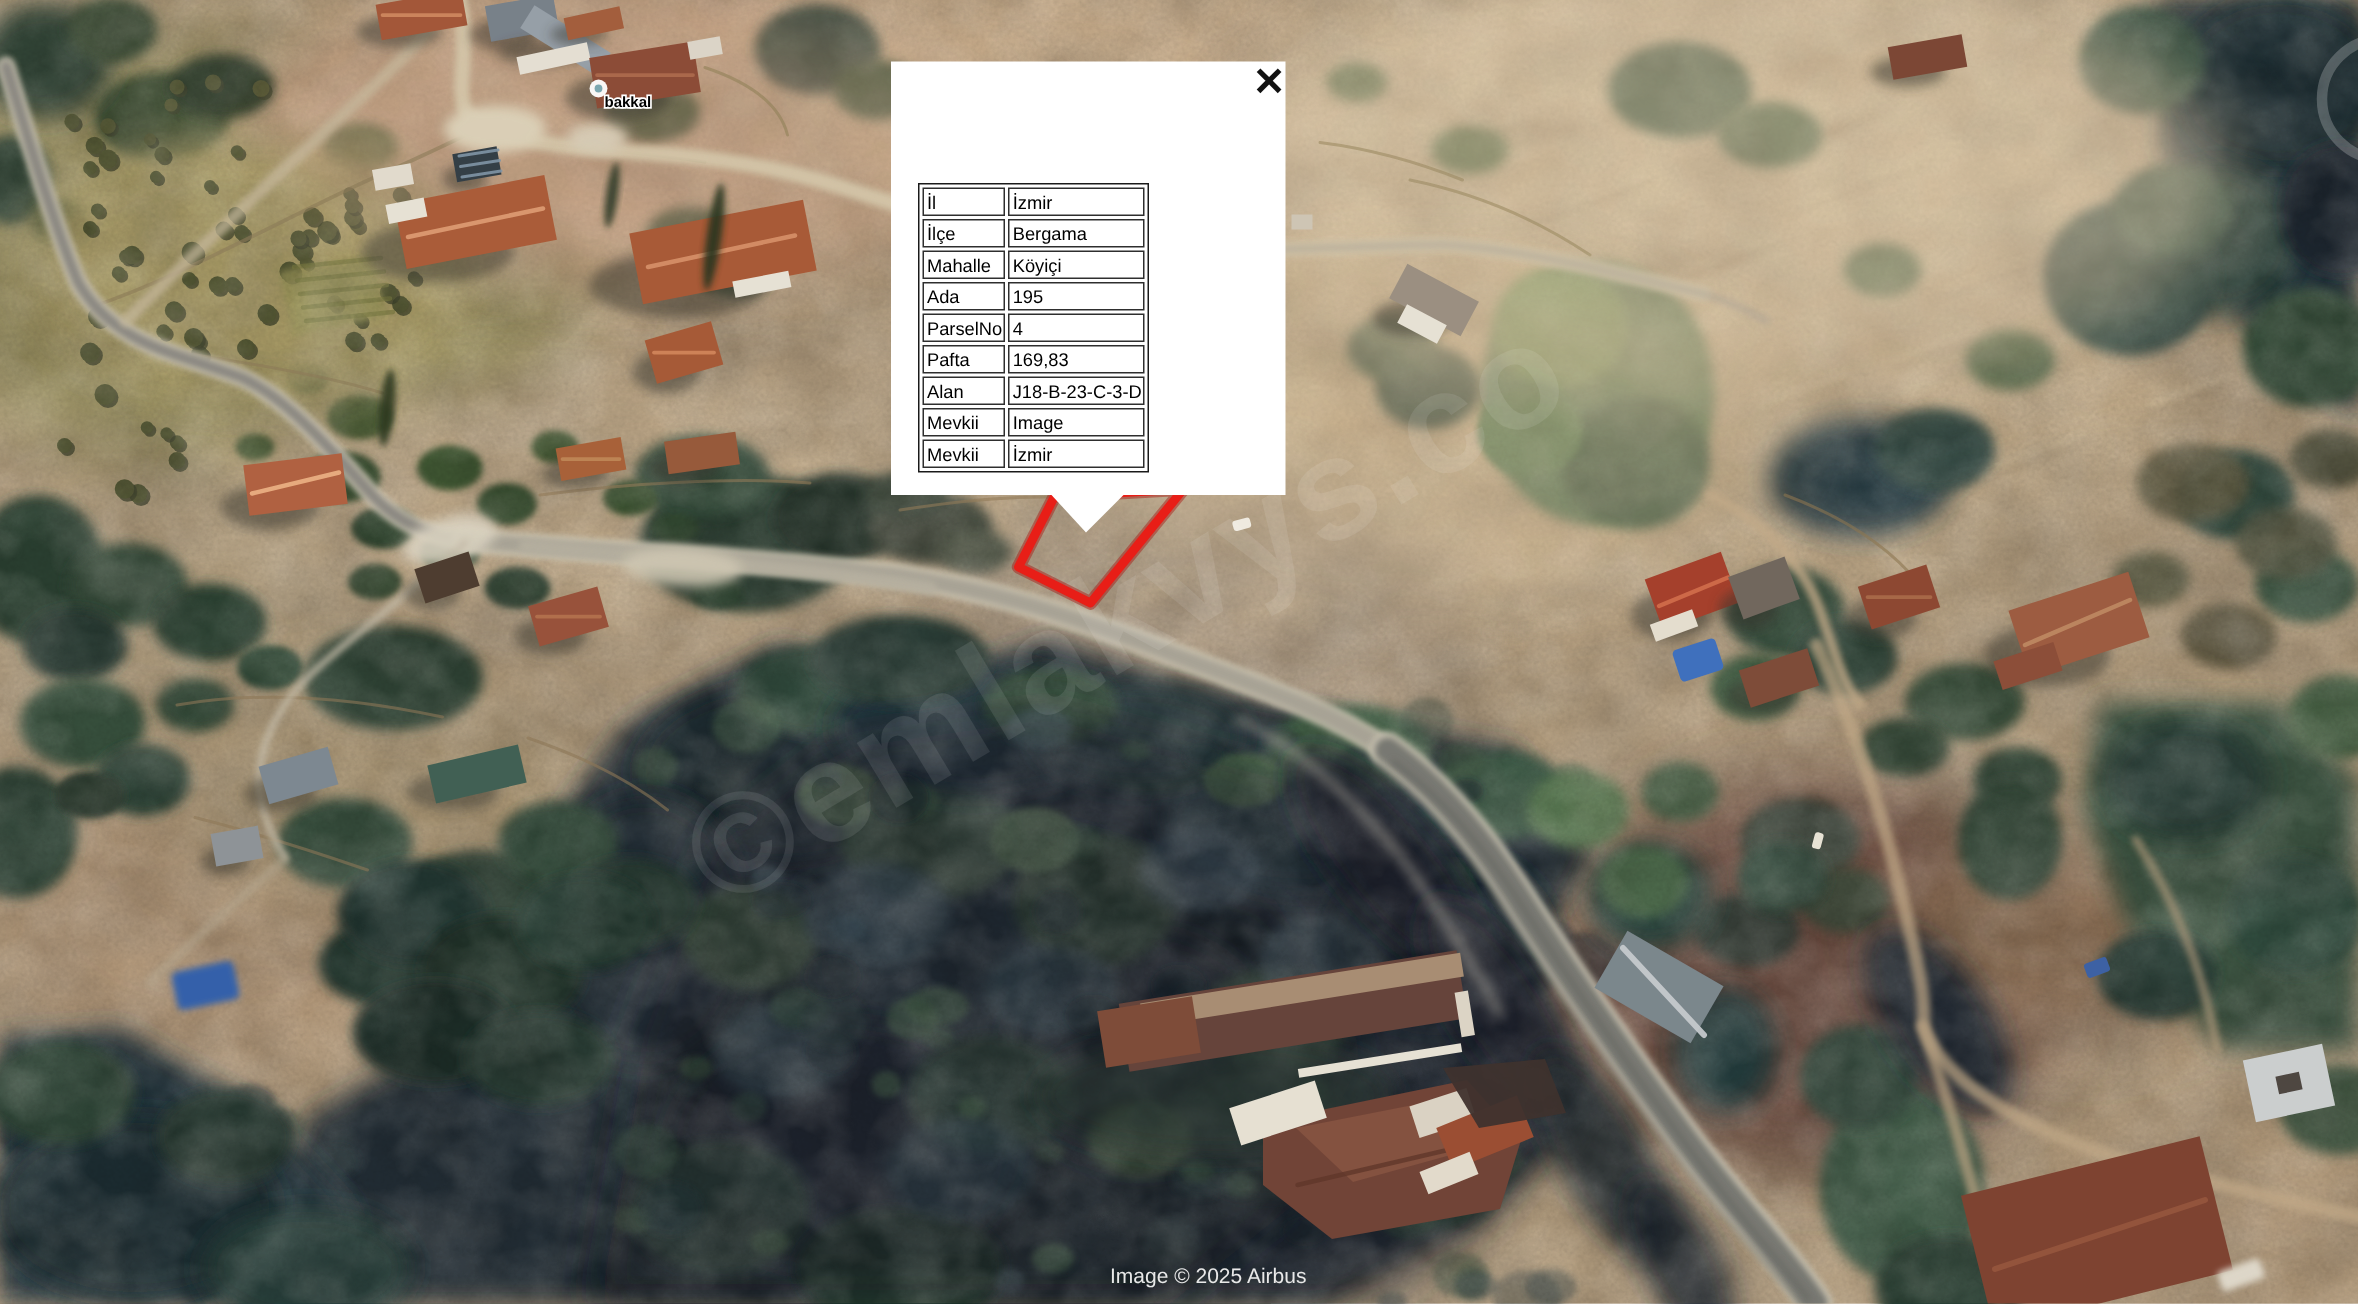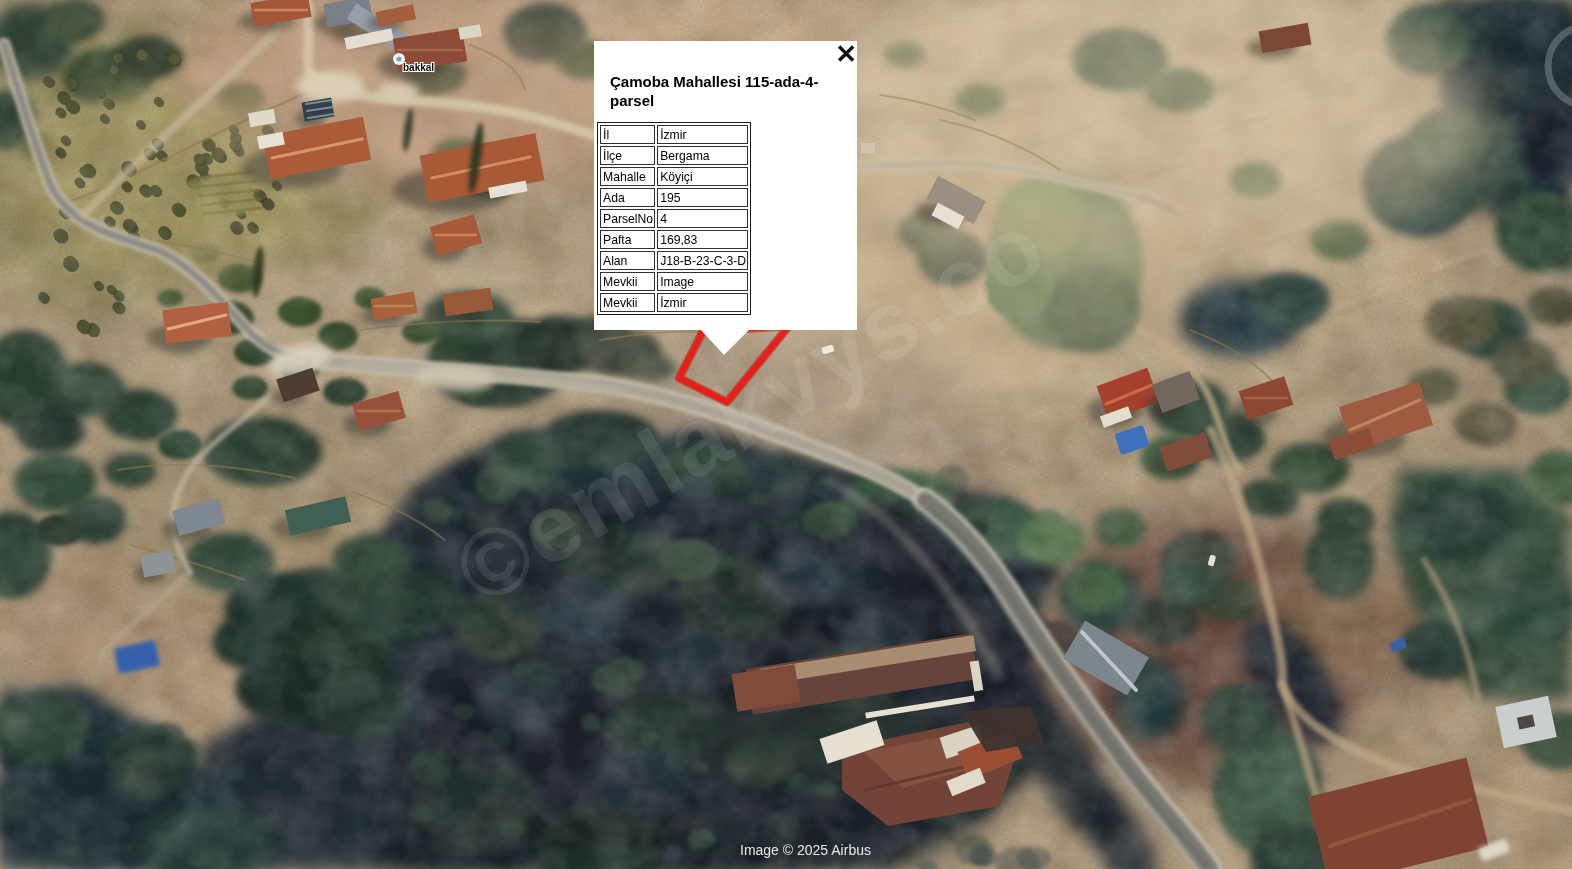--- a/index.html
+++ b/index.html
@@ -3,21 +3,21 @@
 <meta charset="utf-8">
 <title>Parsel Sorgu</title>
 <style>
   html,body { margin:0; padding:0; }
   body { width:1572px; height:869px; overflow:hidden; font-family:"Liberation Sans", sans-serif; }
   .stage { position:relative; width:1572px; height:869px; overflow:hidden; background:#b7a284; }
   .scene { position:absolute; left:0; top:0; }
   .popup { position:absolute; left:594px; top:41px; width:263px; height:289px; background:#ffffff; }
   .popup .close { position:absolute; top:0px; right:0px; font-size:26px; font-weight:bold; color:#111; line-height:27px; }
   .popup h2 { margin:0; position:absolute; left:16px; top:31px; font-size:15px; line-height:19px; color:#000; font-weight:bold; }
-  .ptable { position:absolute; left:3px; top:81px; border-collapse:separate; border-spacing:2px; border:1px solid #1a1a1a; }
+  .ptable { position:absolute; left:18px; top:81px; border-collapse:separate; border-spacing:2px; border:1px solid #1a1a1a; }
   .ptable td { border:1px solid #2e2e2e; font-size:12.2px; color:#000; padding:0 1px 0 2px; height:17px; vertical-align:middle; white-space:nowrap; }
   .ptable td.k { width:48px; }
   .ptable td.v { width:85px; }
   .tail { position:absolute; left:107px; top:289px; width:0; height:0; border-left:23px solid transparent; border-right:25px solid transparent; border-top:25px solid #ffffff; }
 </style>
 </head>
 <body>
 <div class="stage">
 
 <svg class="scene" width="1572" height="869" viewBox="0 0 1572 869">
@@ -921,21 +921,20 @@
 
 <text x="403" y="71" font-family="Liberation Sans, sans-serif" font-size="10" fill="#000000" stroke="#ffffff" stroke-width="2.2" paint-order="stroke" font-weight="bold">bakkal</text>
 
 <text x="740" y="855" font-family="Liberation Sans, sans-serif" font-size="14" fill="#e8e8e8">Image © 2025 Airbus</text>
 </svg>
 
 <div class="popup">
 
   <div class="close">✕</div>
 
-  <h2>Çamoba Mahallesi 115-ada-4-<br>parsel</h2>
 
   <table class="ptable">
     <tbody>
           <tr>
             <td class="k">İl</td>
             <td class="v">İzmir</td>
           </tr>
     <tr>
             <td class="k">İlçe</td>
             <td class="v">Bergama</td>

